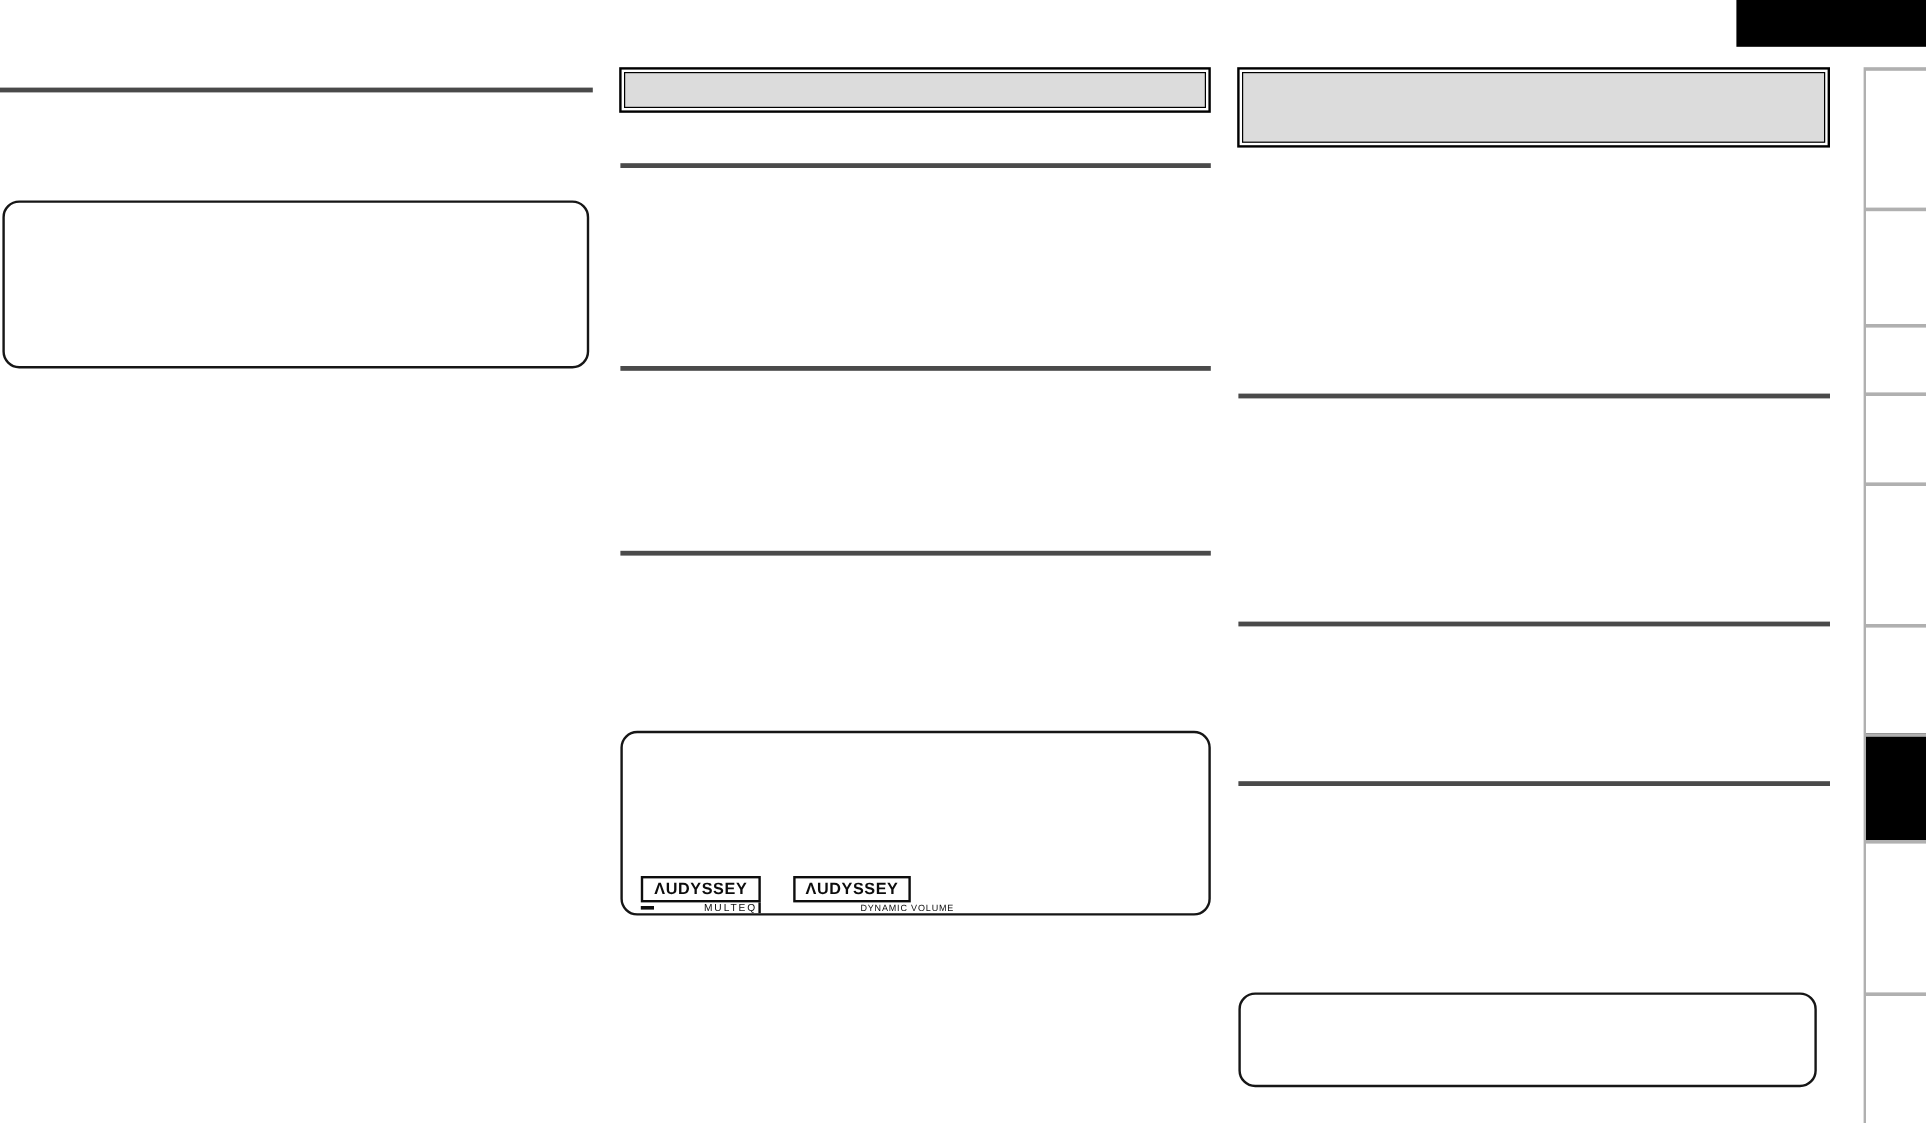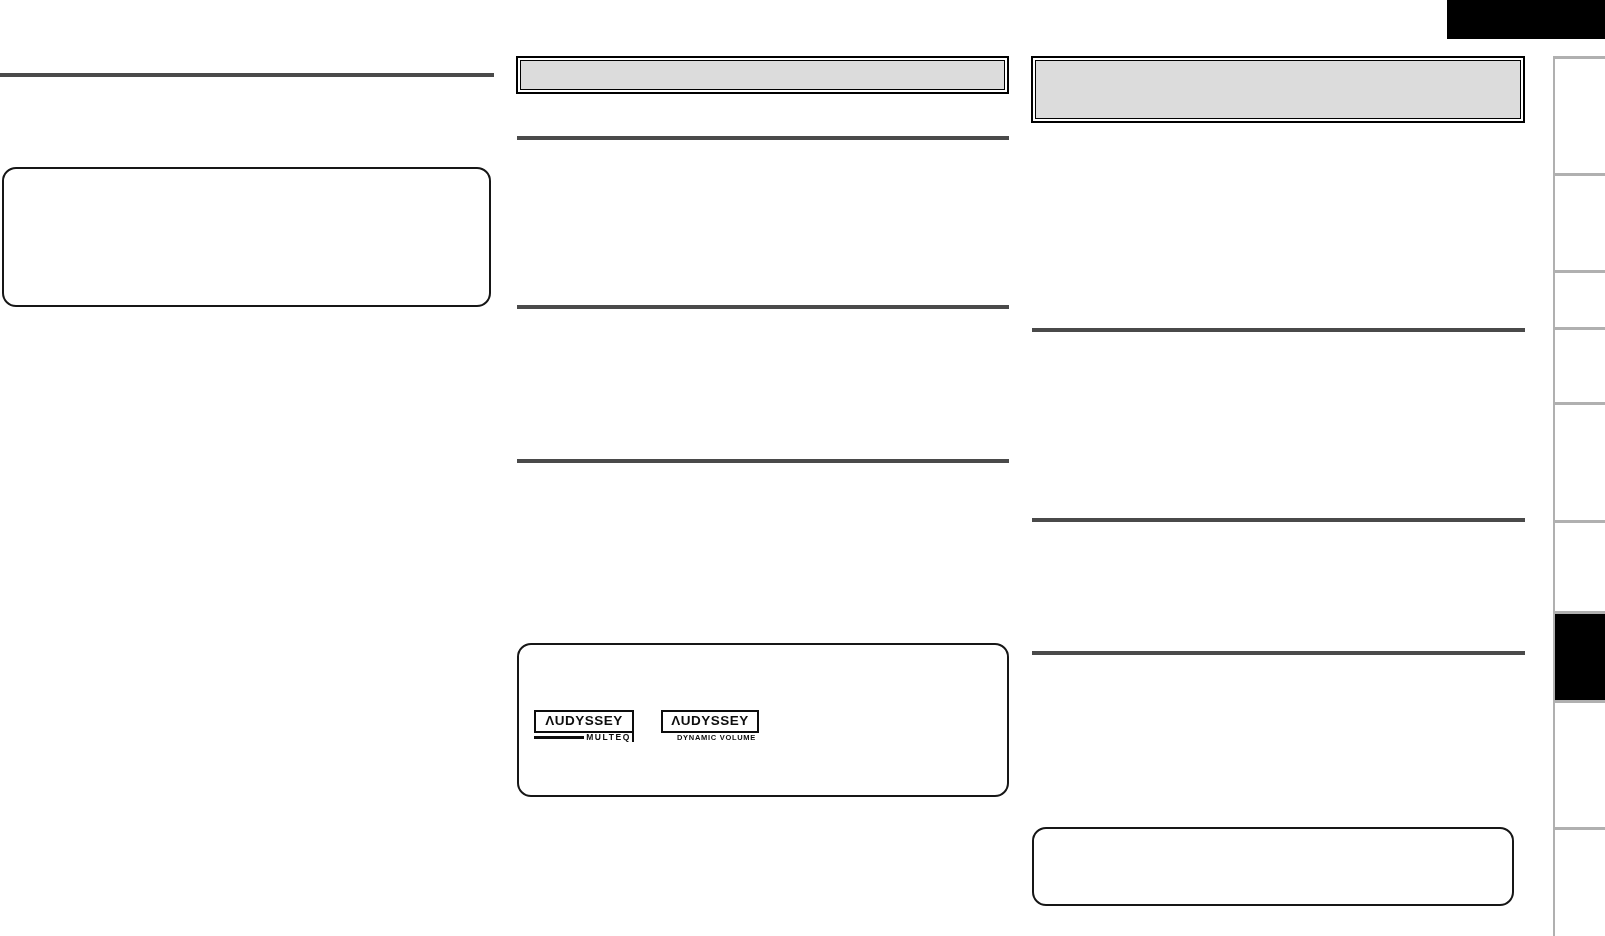--- a/index.html
+++ b/index.html
@@ -19,32 +19,32 @@
   
   .corner-block{position:absolute;left:1447px;top:0;width:158px;height:39px;background:#000;}
   
   .hdr{position:absolute;box-sizing:border-box;border:2px solid #000;background:#fff;padding:2px;}
   .hdr-mid{left:516px;top:56px;width:493px;height:38px;}
   .hdr-right{left:1031px;top:56px;width:494px;height:67px;}
   .hdr-fill{box-sizing:border-box;width:100%;height:100%;border:1px solid #000;background:#dcdcdc;}
   
   .round-box{position:absolute;box-sizing:border-box;border:2px solid #161616;border-radius:14px;background:#fff;}
   .note-left{left:2px;top:167px;width:489px;height:140px;}
-  .note-audyssey{left:517px;top:643px;width:492px;height:154px;padding:12px 0 0 15px;display:flex;gap:27px;align-items:center;}
+  .note-audyssey{left:517px;top:609px;width:492px;height:154px;padding:12px 0 0 15px;display:flex;gap:27px;align-items:flex-end;}
   .note-right{left:1032px;top:827px;width:482px;height:79px;}
   
   .logo{display:flex;flex-direction:column;}
   .logo-multeq{width:100px;}
   .logo-dv{width:98px;}
   .logo-box{box-sizing:border-box;width:100%;border:2.5px solid #0d0d0d;color:#0d0d0d;
     font-weight:bold;font-size:13.5px;line-height:1;letter-spacing:0.5px;
     padding:2px 2px 3px;text-align:center;white-space:nowrap;}
   .logo-sub-row{display:flex;align-items:center;height:9px;}
   .logo-line{flex:1 1 auto;height:3px;background:#0d0d0d;}
-  .logo-sub{font-weight:bold;color:#0d0d0d;line-height:1;white-space:nowrap;}
+  .logo-sub{font-weight:normal;color:#0d0d0d;line-height:1;white-space:nowrap;margin-left:40px;}
   .sub-multeq{font-size:8.5px;letter-spacing:1.6px;border-right:2.5px solid #0d0d0d;padding:0 1px 1px 2px;}
   .dv-row{justify-content:space-between;gap:16px;}
   .tick{width:2.5px;height:6px;background:#0d0d0d;align-self:flex-start;}
   .sub-dv{font-size:7.5px;letter-spacing:0.7px;margin-top:1px;}
   
   .sidebar{position:absolute;left:1553px;top:56px;width:52px;height:880px;
     box-sizing:border-box;border-left:2px solid #b0b0b0;}
   .sb-cell{box-sizing:border-box;border-top:3px solid #b0b0b0;background:transparent;}
   .sb-1{height:117px;} .sb-2{height:97px;} .sb-3{height:57px;}
   .sb-4{height:75px;}  .sb-5{height:118px;} .sb-6{height:91px;}

